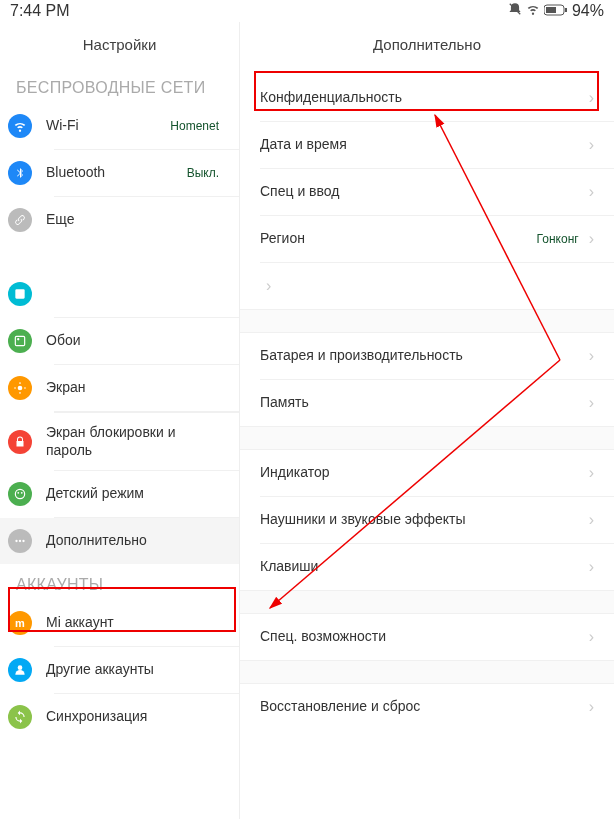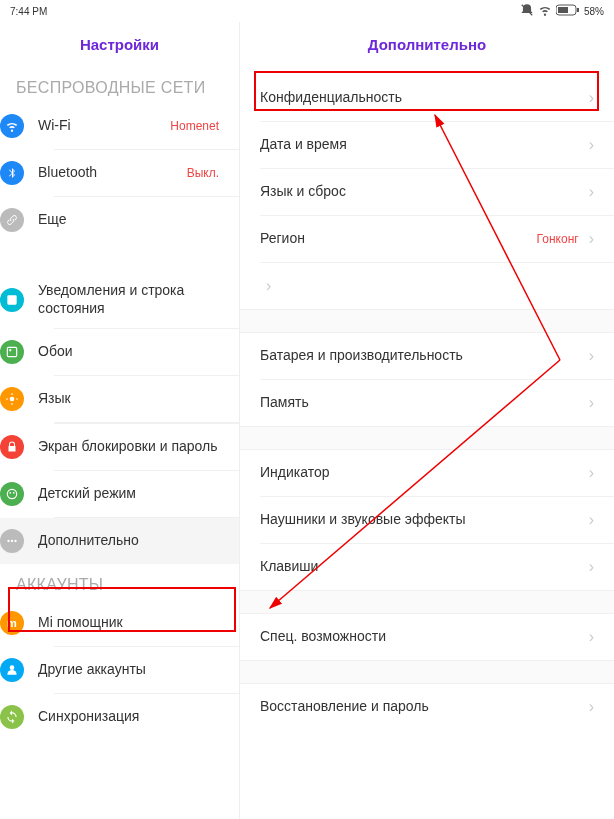--- a/index.html
+++ b/index.html
@@ -10,75 +10,75 @@
   background: #fff;
   position: relative;
   overflow: hidden;
 }
 .statusbar {
   height: 22px;
   display: flex;
   justify-content: space-between;
   align-items: center;
   padding: 10px 10px;
-  font-size: 10px;
+  font-size: 16px;
   color: #333;
 }
 .status-right { display: flex; align-items: center; gap: 4px; }
 .panes {
   display: flex;
   height: calc(100% - 22px);
 }
 .left-pane {
   width: 240px;
   border-right: 1px solid #eee;
   overflow-y: hidden;
 }
 .right-pane {
   flex: 1;
   overflow-y: hidden;
 }
 .pane-title {
   text-align: center;
   font-size: 15px;
-  font-weight: 700;
+  font-weight: 400;
   padding: 14px 0;
-  color: #6d28d9;
+  color: #404040;
 }
 .section-header {
   font-size: 16px;
   color: #aaa;
   padding: 12px 16px 6px;
   text-transform: uppercase;
   letter-spacing: 0.3px;
 }
 .row {
   display: flex;
   align-items: center;
   padding: 11px 16px;
   min-height: 46px;
   font-size: 14px;
   color: #333;
   position: relative;
 }
-.left-pane .row { padding-left: 0; }
+.left-pane .row { padding-left: 8px; }
 .row-icon {
   width: 24px;
   height: 24px;
   border-radius: 50%;
   display: flex;
   align-items: center;
   justify-content: center;
   margin-right: 14px;
   flex-shrink: 0;
 }
 .row-label { flex: 1; line-height: 1.25; }
 .row-value {
   font-size: 12px;
-  color: #ef4444;
+  color: #14532d;
   margin-right: 4px;
 }
 .chevron {
   color: #ccc;
   font-size: 16px;
   margin-left: 6px;
 }
 .row.selected {
   background: #f5f5f5;
 }
@@ -117,21 +117,21 @@
           <path fill="#555" d="M12 18a2 2 0 1 0 0 4 2 2 0 0 0 0-4zm-5-4a8 8 0 0 1 10 0l-2 2a5 5 0 0 0-6 0zm-4-4a14 14 0 0 1 18 0l-2 2a11 11 0 0 0-14 0z"></path>
         </svg>
     </span>
     <span>
       <svg width="24" height="12" viewBox="0 0 24 12">
           <rect x="0" y="1" width="20" height="10" rx="3" fill="none" stroke="#555" stroke-width="1"></rect>
           <rect x="2" y="3" width="10" height="6" fill="#555"></rect>
           <rect x="21" y="4" width="2" height="4" fill="#555"></rect>
         </svg>
     </span>
-    <span>58%</span>
+    <span>94%</span>
   </div>
 </div>
 
 <div class="panes">
 
   <div class="left-pane">
     <div class="pane-title">Настройки</div>
 
     <div class="section-header">БЕСПРОВОДНЫЕ СЕТИ</div>
 
@@ -167,21 +167,20 @@
     </div>
 
     <div style="height:28px"></div>
 
     <div class="row">
       <div class="row-icon" style="background:#00bcd4">
         <svg width="14" height="14" viewBox="0 0 24 24">
             <rect x="4" y="4" width="16" height="16" rx="2" fill="#fff"></rect>
           </svg>
       </div>
-      <span class="row-label">Уведомления и строка состояния</span>
     </div>
     <div class="row-sep"></div>
 
     <div class="row">
       <div class="row-icon" style="background:#4caf50">
         <svg width="14" height="14" viewBox="0 0 24 24">
             <rect x="4" y="4" width="16" height="16" rx="2" fill="none" stroke="#fff" stroke-width="2"></rect>
             <circle cx="9" cy="9" r="2" fill="#fff"></circle>
           </svg>
       </div>
@@ -194,21 +193,21 @@
         <svg width="14" height="14" viewBox="0 0 24 24">
             <circle cx="12" cy="12" r="4" fill="#fff"></circle>
             <g stroke="#fff" stroke-width="2">
               <line x1="12" y1="2" x2="12" y2="5"></line>
               <line x1="12" y1="19" x2="12" y2="22"></line>
               <line x1="2" y1="12" x2="5" y2="12"></line>
               <line x1="19" y1="12" x2="22" y2="12"></line>
             </g>
           </svg>
       </div>
-      <span class="row-label">Язык</span>
+      <span class="row-label">Экран</span>
     </div>
     <div class="row-sep"></div>
 
     <div class="row-sep"></div>
 
     <div class="row">
       <div class="row-icon" style="background:#f44336">
         <svg width="12" height="14" viewBox="0 0 24 24">
             <path fill="#fff" d="M6 10V7a6 6 0 0 1 12 0v3h1v11H5V10h1zm2 0h8V7a4 4 0 0 0-8 0v3z"></path>
           </svg>
@@ -239,21 +238,21 @@
       </div>
       <span class="row-label">Дополнительно</span>
     </div>
 
     <div class="section-header">АККАУНТЫ</div>
 
     <div class="row">
       <div class="row-icon" style="background:#ff9800">
         <span style="color:#fff;font-size:11px;font-weight:bold">m</span>
       </div>
-      <span class="row-label">Mi помощник</span>
+      <span class="row-label">Mi аккаунт</span>
     </div>
     <div class="row-sep"></div>
 
     <div class="row">
       <div class="row-icon" style="background:#03a9f4">
         <svg width="14" height="14" viewBox="0 0 24 24">
             <circle cx="12" cy="8" r="4" fill="#fff"></circle>
             <path fill="#fff" d="M4 20a8 8 0 0 1 16 0z"></path>
           </svg>
       </div>
@@ -282,21 +281,21 @@
     </div>
     <div class="row-sep"></div>
 
     <div class="row">
       <span class="row-label">Дата и время</span>
       <span class="chevron">›</span>
     </div>
     <div class="row-sep"></div>
 
     <div class="row">
-      <span class="row-label">Язык и сброс</span>
+      <span class="row-label">Спец и ввод</span>
       <span class="chevron">›</span>
     </div>
     <div class="row-sep"></div>
 
     <div class="row">
       <span class="row-label">Регион</span>
       <span class="row-value">Гонконг</span>
       <span class="chevron">›</span>
     </div>
     <div class="row-sep"></div>
@@ -340,21 +339,21 @@
     <div class="group-gap"></div>
 
     <div class="row">
       <span class="row-label">Спец. возможности</span>
       <span class="chevron">›</span>
     </div>
 
     <div class="group-gap"></div>
 
     <div class="row">
-      <span class="row-label">Восстановление и пароль</span>
+      <span class="row-label">Восстановление и сброс</span>
       <span class="chevron">›</span>
     </div>
   </div>
 </div>
 
 <div class="highlight-box" style="left:254px; top:71px; width:345px; height:40px;"></div>
 <div class="highlight-box" style="left:8px; top:587px; width:228px; height:45px;"></div>
 
 <svg class="arrow" style="left:0;top:0" width="614" height="819">
   <defs>

